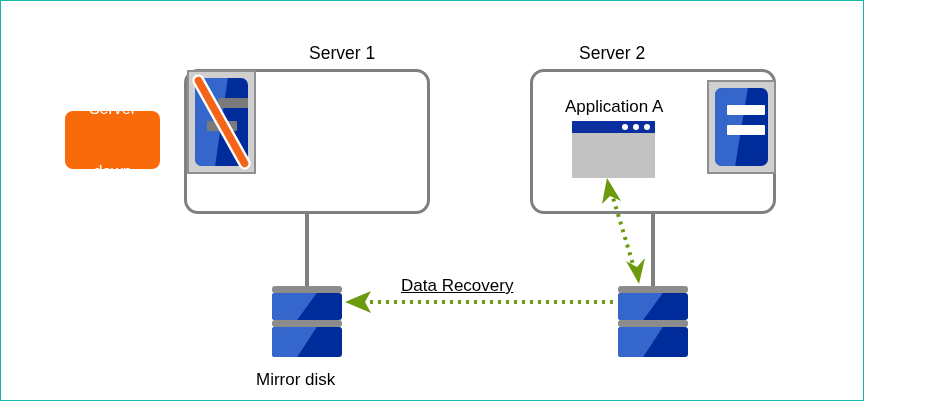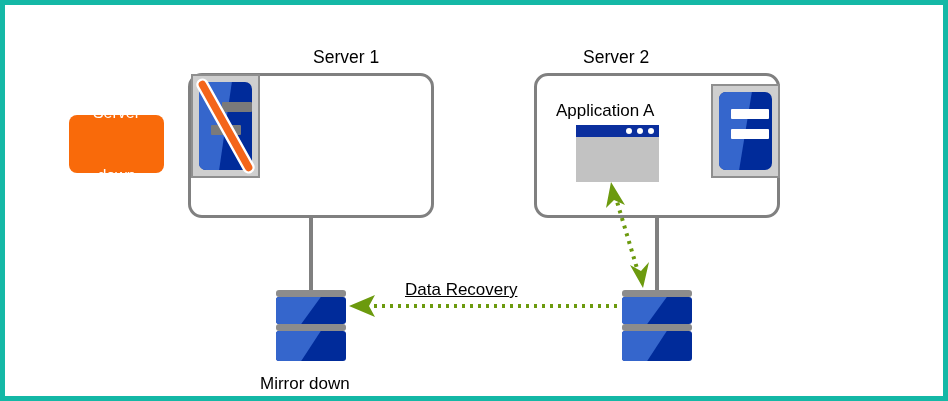--- a/index.html
+++ b/index.html
@@ -2,24 +2,24 @@
 <html><head>
 <meta charset="utf-8">
 <style>
   html, body {
     margin: 0;
     padding: 0;
     background: #ffffff;
   }
   #canvas {
     position: relative;
-    width: 948px;
+    width: 864px;
     height: 401px;
     background: #ffffff;
-    border: 5px solid #14b8a6;
+    border: 1px solid #14b8a6;
     box-sizing: border-box;
     overflow: hidden;
     font-family: "Liberation Sans", sans-serif;
     color: #000000;
   }
 
   
   .label {
     position: absolute;
     white-space: nowrap;
@@ -174,21 +174,21 @@
       <div class="srv-bar off" style="left:12px; top:43px; width:30px;"></div>
     </div>
     <svg class="srv-slash" viewBox="0 0 69 104" preserveAspectRatio="none">
       <line x1="10" y1="9" x2="59" y2="95" stroke="#ffffff" stroke-width="13" stroke-linecap="round"></line>
       <line x1="10" y1="9" x2="59" y2="95" stroke="#f4651a" stroke-width="8" stroke-linecap="round"></line>
     </svg>
   </div>
 
   <div class="server-box" style="left:529px; top:68px; width:246px; height:145px;"></div>
 
-  <div class="label" style="left:551px; top:97px;">Application A</div>
+  <div class="label" style="left:564px; top:97px;">Application A</div>
 
   <div class="app-win" style="left:571px; top:120px; width:83px; height:57px;">
     <div class="app-win-bar">
       <span class="app-dot" style="right:27px;"></span>
       <span class="app-dot" style="right:16px;"></span>
       <span class="app-dot" style="right:5px;"></span>
     </div>
   </div>
 
   <div class="srv-icon" style="left:706px; top:79px; width:69px; height:94px;">
@@ -201,21 +201,21 @@
   <div class="connector" style="left:304px; top:213px; width:4px; height:74px;"></div>
   <div class="connector" style="left:650px; top:213px; width:4px; height:74px;"></div>
 
   <div class="disk" style="left:271px; top:285px; width:70px; height:75px;">
     <div class="disk-band" style="top:0px;"></div>
     <div class="disk-body" style="top:7px; height:27px;"></div>
     <div class="disk-band" style="top:34px;"></div>
     <div class="disk-body" style="top:41px; height:30px;"></div>
   </div>
 
-  <div class="label" style="left:255px; top:370px;">Mirror down</div>
+  <div class="label" style="left:255px; top:370px;">Mirror disk</div>
 
   <div class="disk" style="left:617px; top:285px; width:70px; height:75px;">
     <div class="disk-band" style="top:0px;"></div>
     <div class="disk-body" style="top:7px; height:27px;"></div>
     <div class="disk-band" style="top:34px;"></div>
     <div class="disk-body" style="top:41px; height:30px;"></div>
   </div>
 
   <div class="label" style="left:400px; top:276px;text-decoration:underline;">Data Recovery</div>
 

